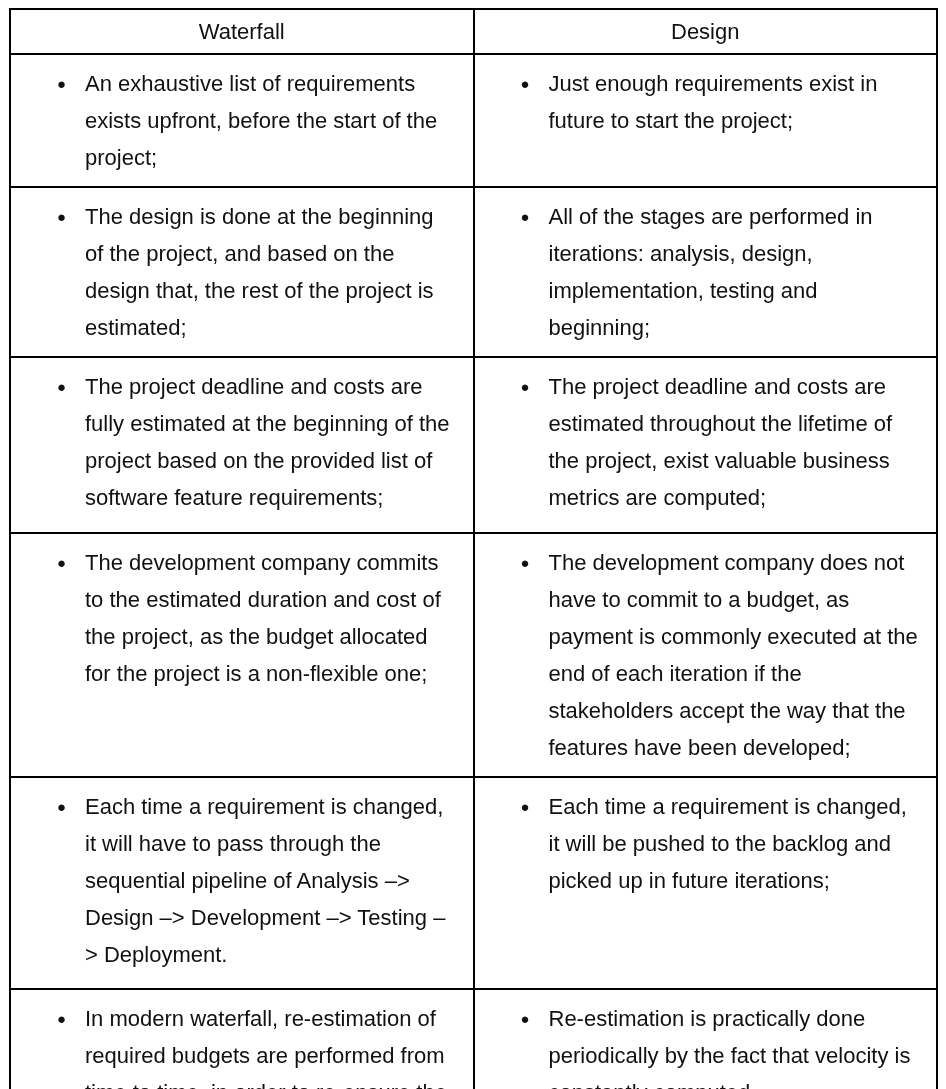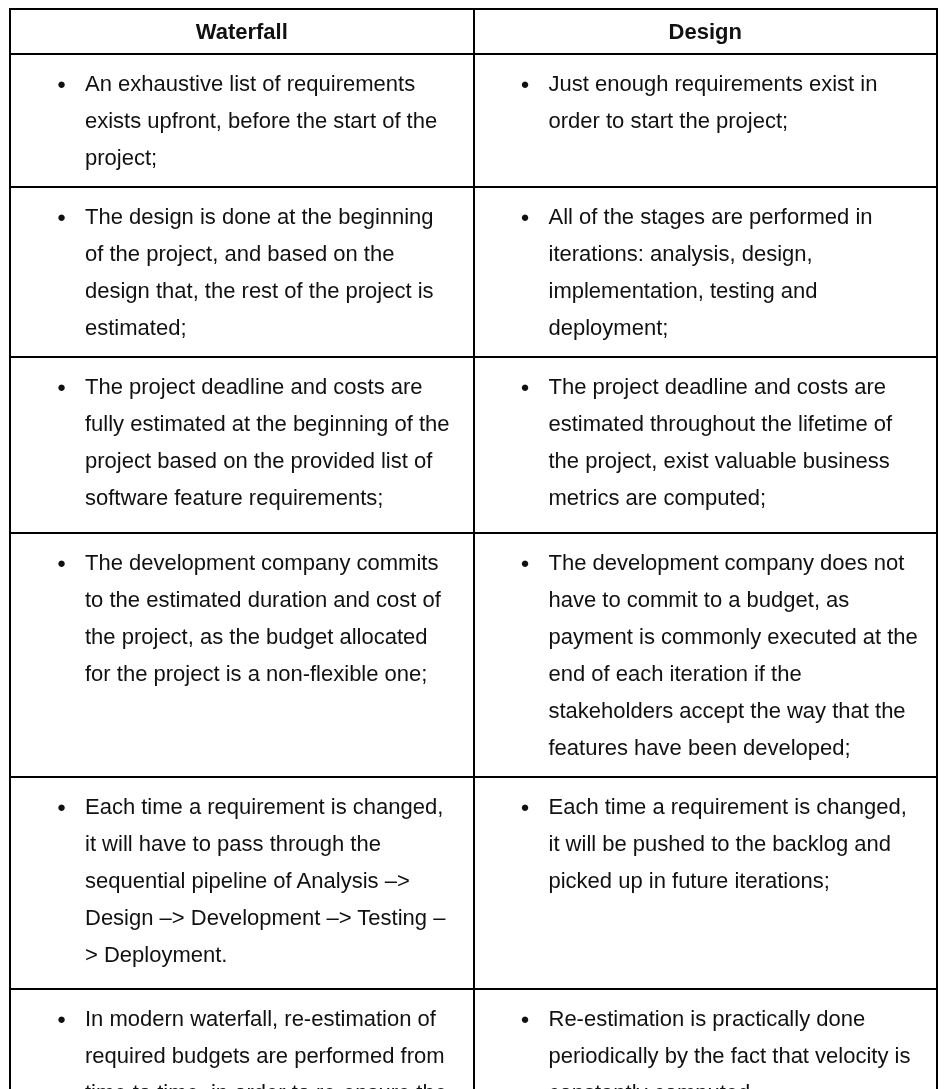--- a/index.html
+++ b/index.html
@@ -24,21 +24,21 @@
   }
   table.compare th,
   table.compare td {
     border: 2px solid #000000;
     vertical-align: top;
     width: 50%;
   }
   table.compare th {
     height: 45px;
     font-size: 22px;
-    font-weight: bold;
+    font-weight: normal;
     text-align: center;
     vertical-align: middle;
     padding: 4px 8px;
     line-height: 28px;
   }
   table.compare td {
     padding: 10px 10px 10px 0;
     font-size: 22px;
     line-height: 37px;
   }
@@ -72,29 +72,29 @@
         <th>Waterfall</th>
         <th>Design</th>
       </tr>
     </thead>
     <tbody>
       <tr>
         <td>
           <div class="li"><span class="bullet">●</span><span>An exhaustive list of requirements exists upfront, before the start of the project;</span></div>
         </td>
         <td>
-          <div class="li"><span class="bullet">●</span><span>Just enough requirements exist in order to start the project;</span></div>
+          <div class="li"><span class="bullet">●</span><span>Just enough requirements exist in future to start the project;</span></div>
         </td>
       </tr>
       <tr>
         <td>
           <div class="li"><span class="bullet">●</span><span>The design is done at the beginning of the project, and based on the design that, the rest of the project is estimated;</span></div>
         </td>
         <td>
-          <div class="li"><span class="bullet">●</span><span>All of the stages are performed in iterations: analysis, design, implementation, testing and deployment;</span></div>
+          <div class="li"><span class="bullet">●</span><span>All of the stages are performed in iterations: analysis, design, implementation, testing and beginning;</span></div>
         </td>
       </tr>
       <tr>
         <td>
           <div class="li"><span class="bullet">●</span><span>The project deadline and costs are fully estimated at the beginning of the project based on the provided list of software feature requirements;</span></div>
         </td>
         <td>
           <div class="li"><span class="bullet">●</span><span>The project deadline and costs are estimated throughout the lifetime of the project, exist valuable business metrics are computed;</span></div>
         </td>
       </tr>

